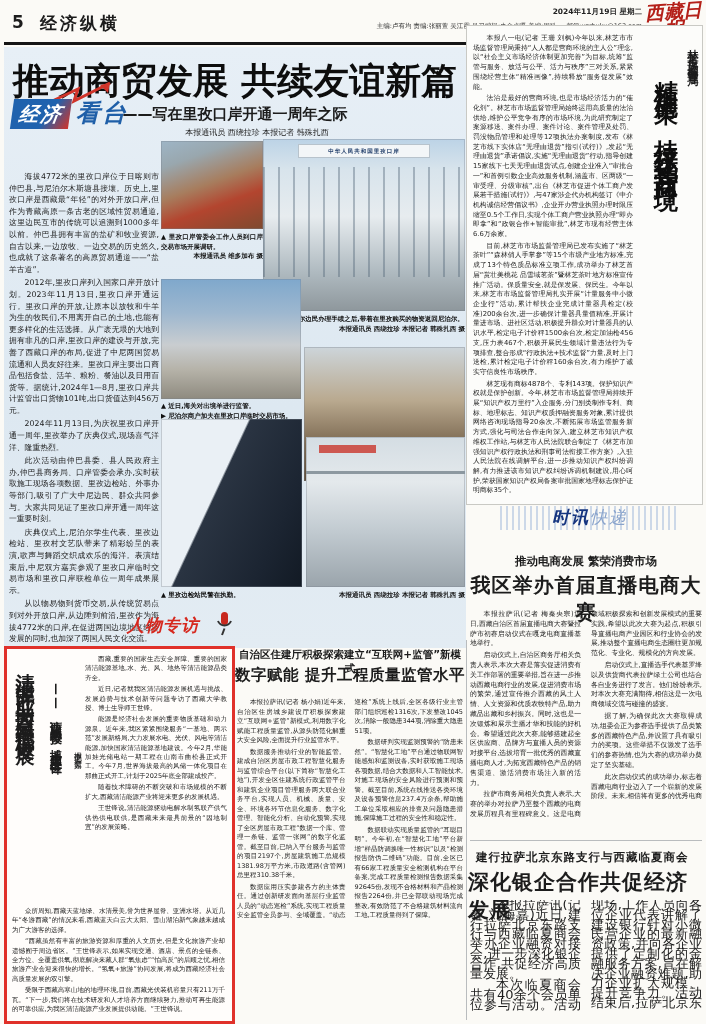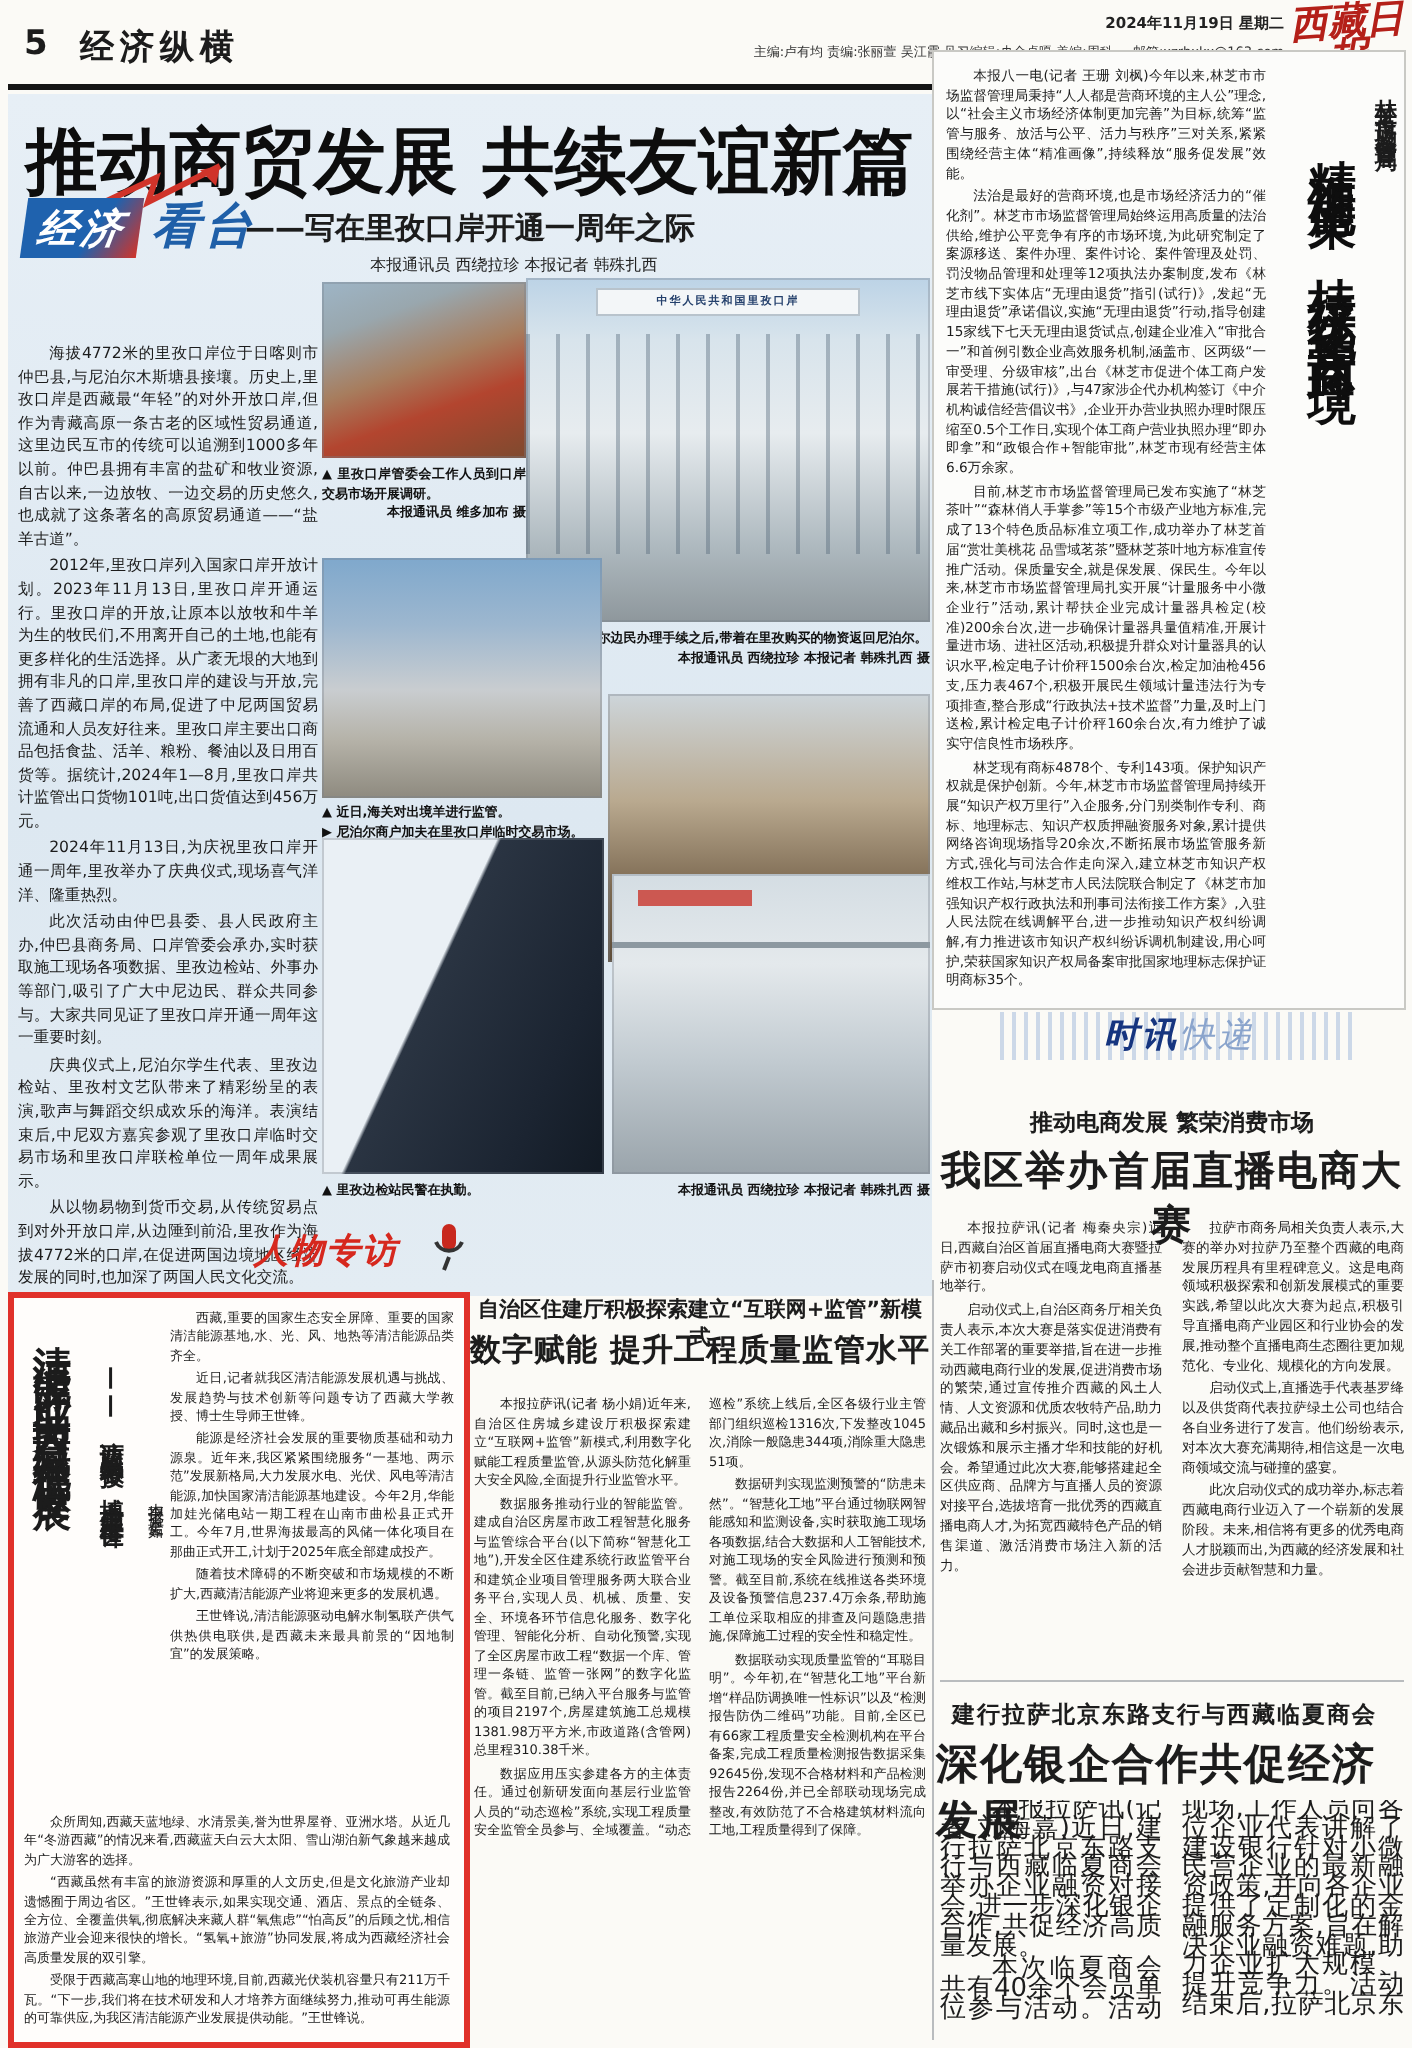--- a/index.html
+++ b/index.html
@@ -192,20 +192,21 @@
     <span class="t1">时讯</span><span class="t2">快递</span>
   </div>
 
   <div class="abs ecom-kicker">推动电商发展 繁荣消费市场</div>
   <div class="abs ecom-headline">我区举办首届直播电商大赛</div>
   <div class="abs ecom-body jt">
     <div class="para">本报拉萨讯(记者 梅秦央宗)近日,西藏自治区首届直播电商大赛暨拉萨市初赛启动仪式在嘎龙电商直播基地举行。</div>
     <div class="para">启动仪式上,自治区商务厅相关负责人表示,本次大赛是落实促进消费有关工作部署的重要举措,旨在进一步推动西藏电商行业的发展,促进消费市场的繁荣,通过宣传推介西藏的风土人情、人文资源和优质农牧特产品,助力藏品出藏和乡村振兴。同时,这也是一次锻炼和展示主播才华和技能的好机会。希望通过此次大赛,能够搭建起全区供应商、品牌方与直播人员的资源对接平台,选拔培育一批优秀的西藏直播电商人才,为拓宽西藏特色产品的销售渠道、激活消费市场注入新的活力。</div>
     <div class="para">拉萨市商务局相关负责人表示,大赛的举办对拉萨乃至整个西藏的电商发展历程具有里程碑意义。这是电商领域积极探索和创新发展模式的重要实践,希望以此次大赛为起点,积极引导直播电商产业园区和行业协会的发展,推动整个直播电商生态圈往更加规范化、专业化、规模化的方向发展。</div>
     <div class="para">启动仪式上,直播选手代表基罗绛以及供货商代表拉萨绿土公司也结合各自业务进行了发言。他们纷纷表示,对本次大赛充满期待,相信这是一次电商领域交流与碰撞的盛宴。</div>
+    <div class="para">据了解,为确保此次大赛取得成功,组委会正为参赛选手提供了品类繁多的西藏特色产品,并设置了具有吸引力的奖项。这些举措不仅激发了选手们的参赛热情,也为大赛的成功举办奠定了坚实基础。</div>
     <div class="para">此次启动仪式的成功举办,标志着西藏电商行业迈入了一个崭新的发展阶段。未来,相信将有更多的优秀电商人才脱颖而出,为西藏的经济发展和社会进步贡献智慧和力量。</div>
 
   </div>
 
   <div class="abs hdiv" style="left:470px;top:840px;width:232px;"></div>
 
   <div class="abs bank-kicker">建行拉萨北京东路支行与西藏临夏商会</div>
   <div class="abs bank-headline">深化银企合作共促经济发展</div>
   <div class="abs bank-body jt">
     <div class="para">本报拉萨讯(记者 刘梅嘉)近日,建行拉萨北京东路支行与西藏临夏商会举办企业融资对接会,进一步深化银企合作,共促经济高质量发展。</div>

